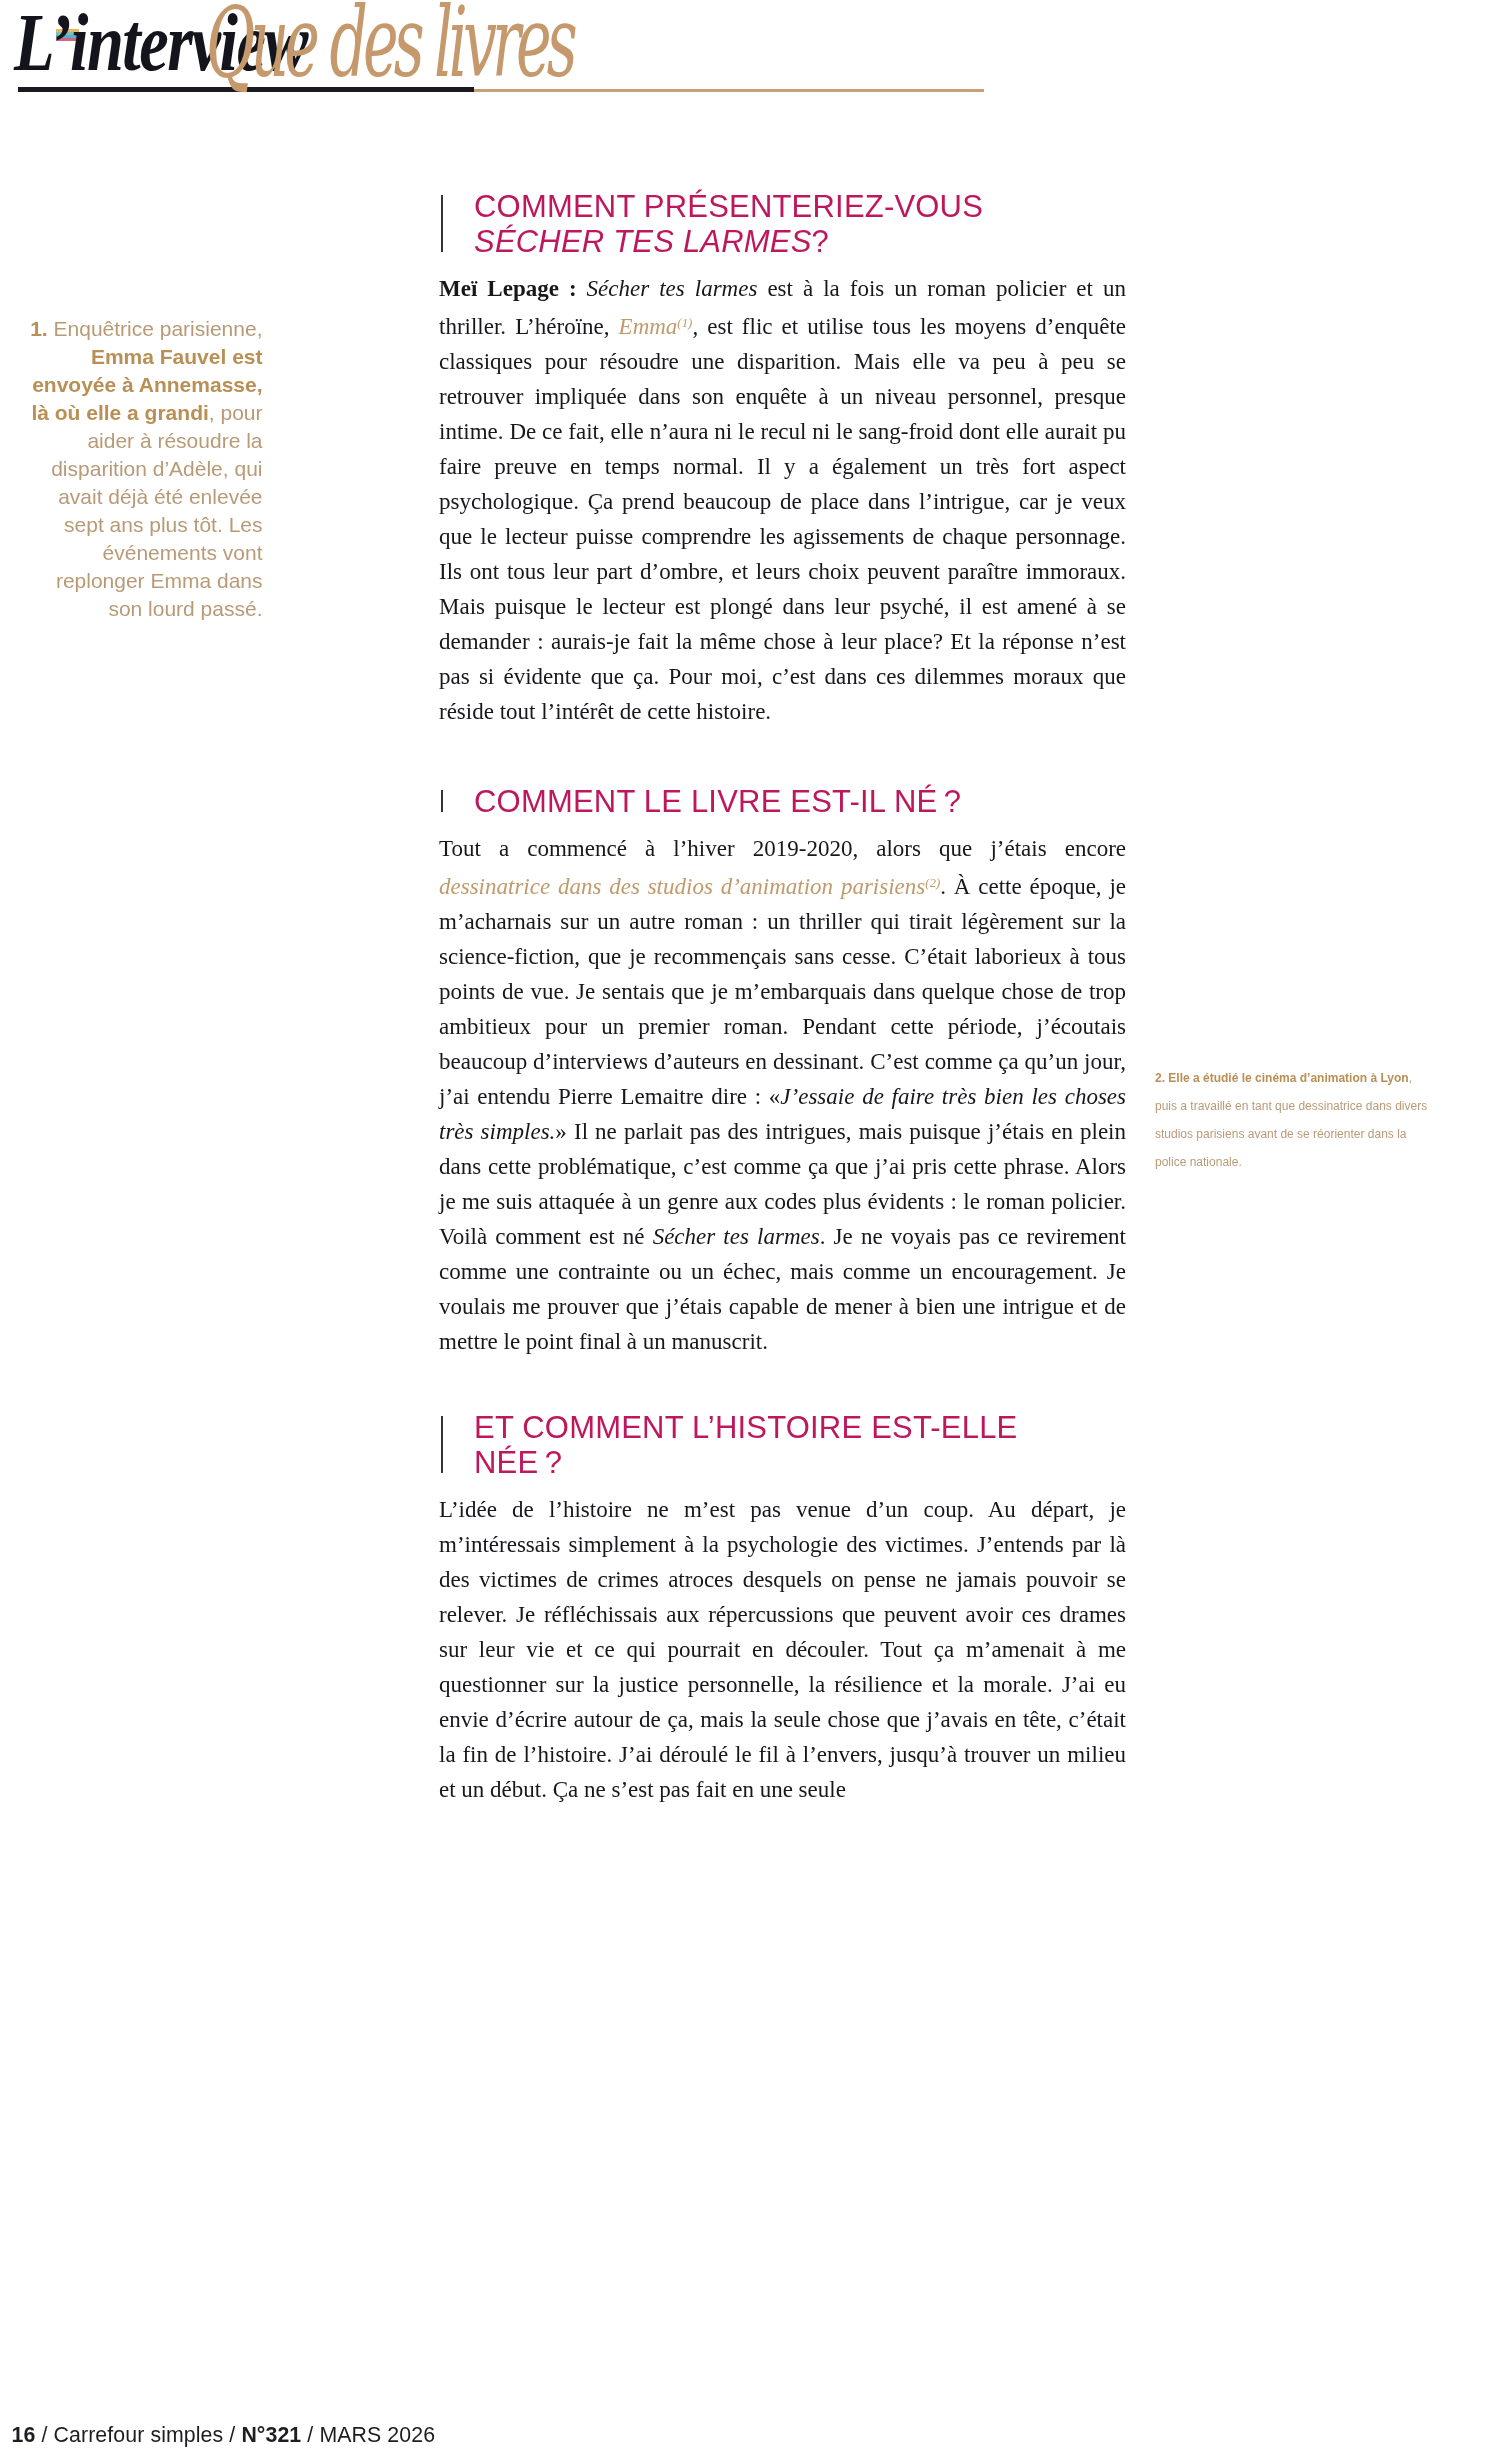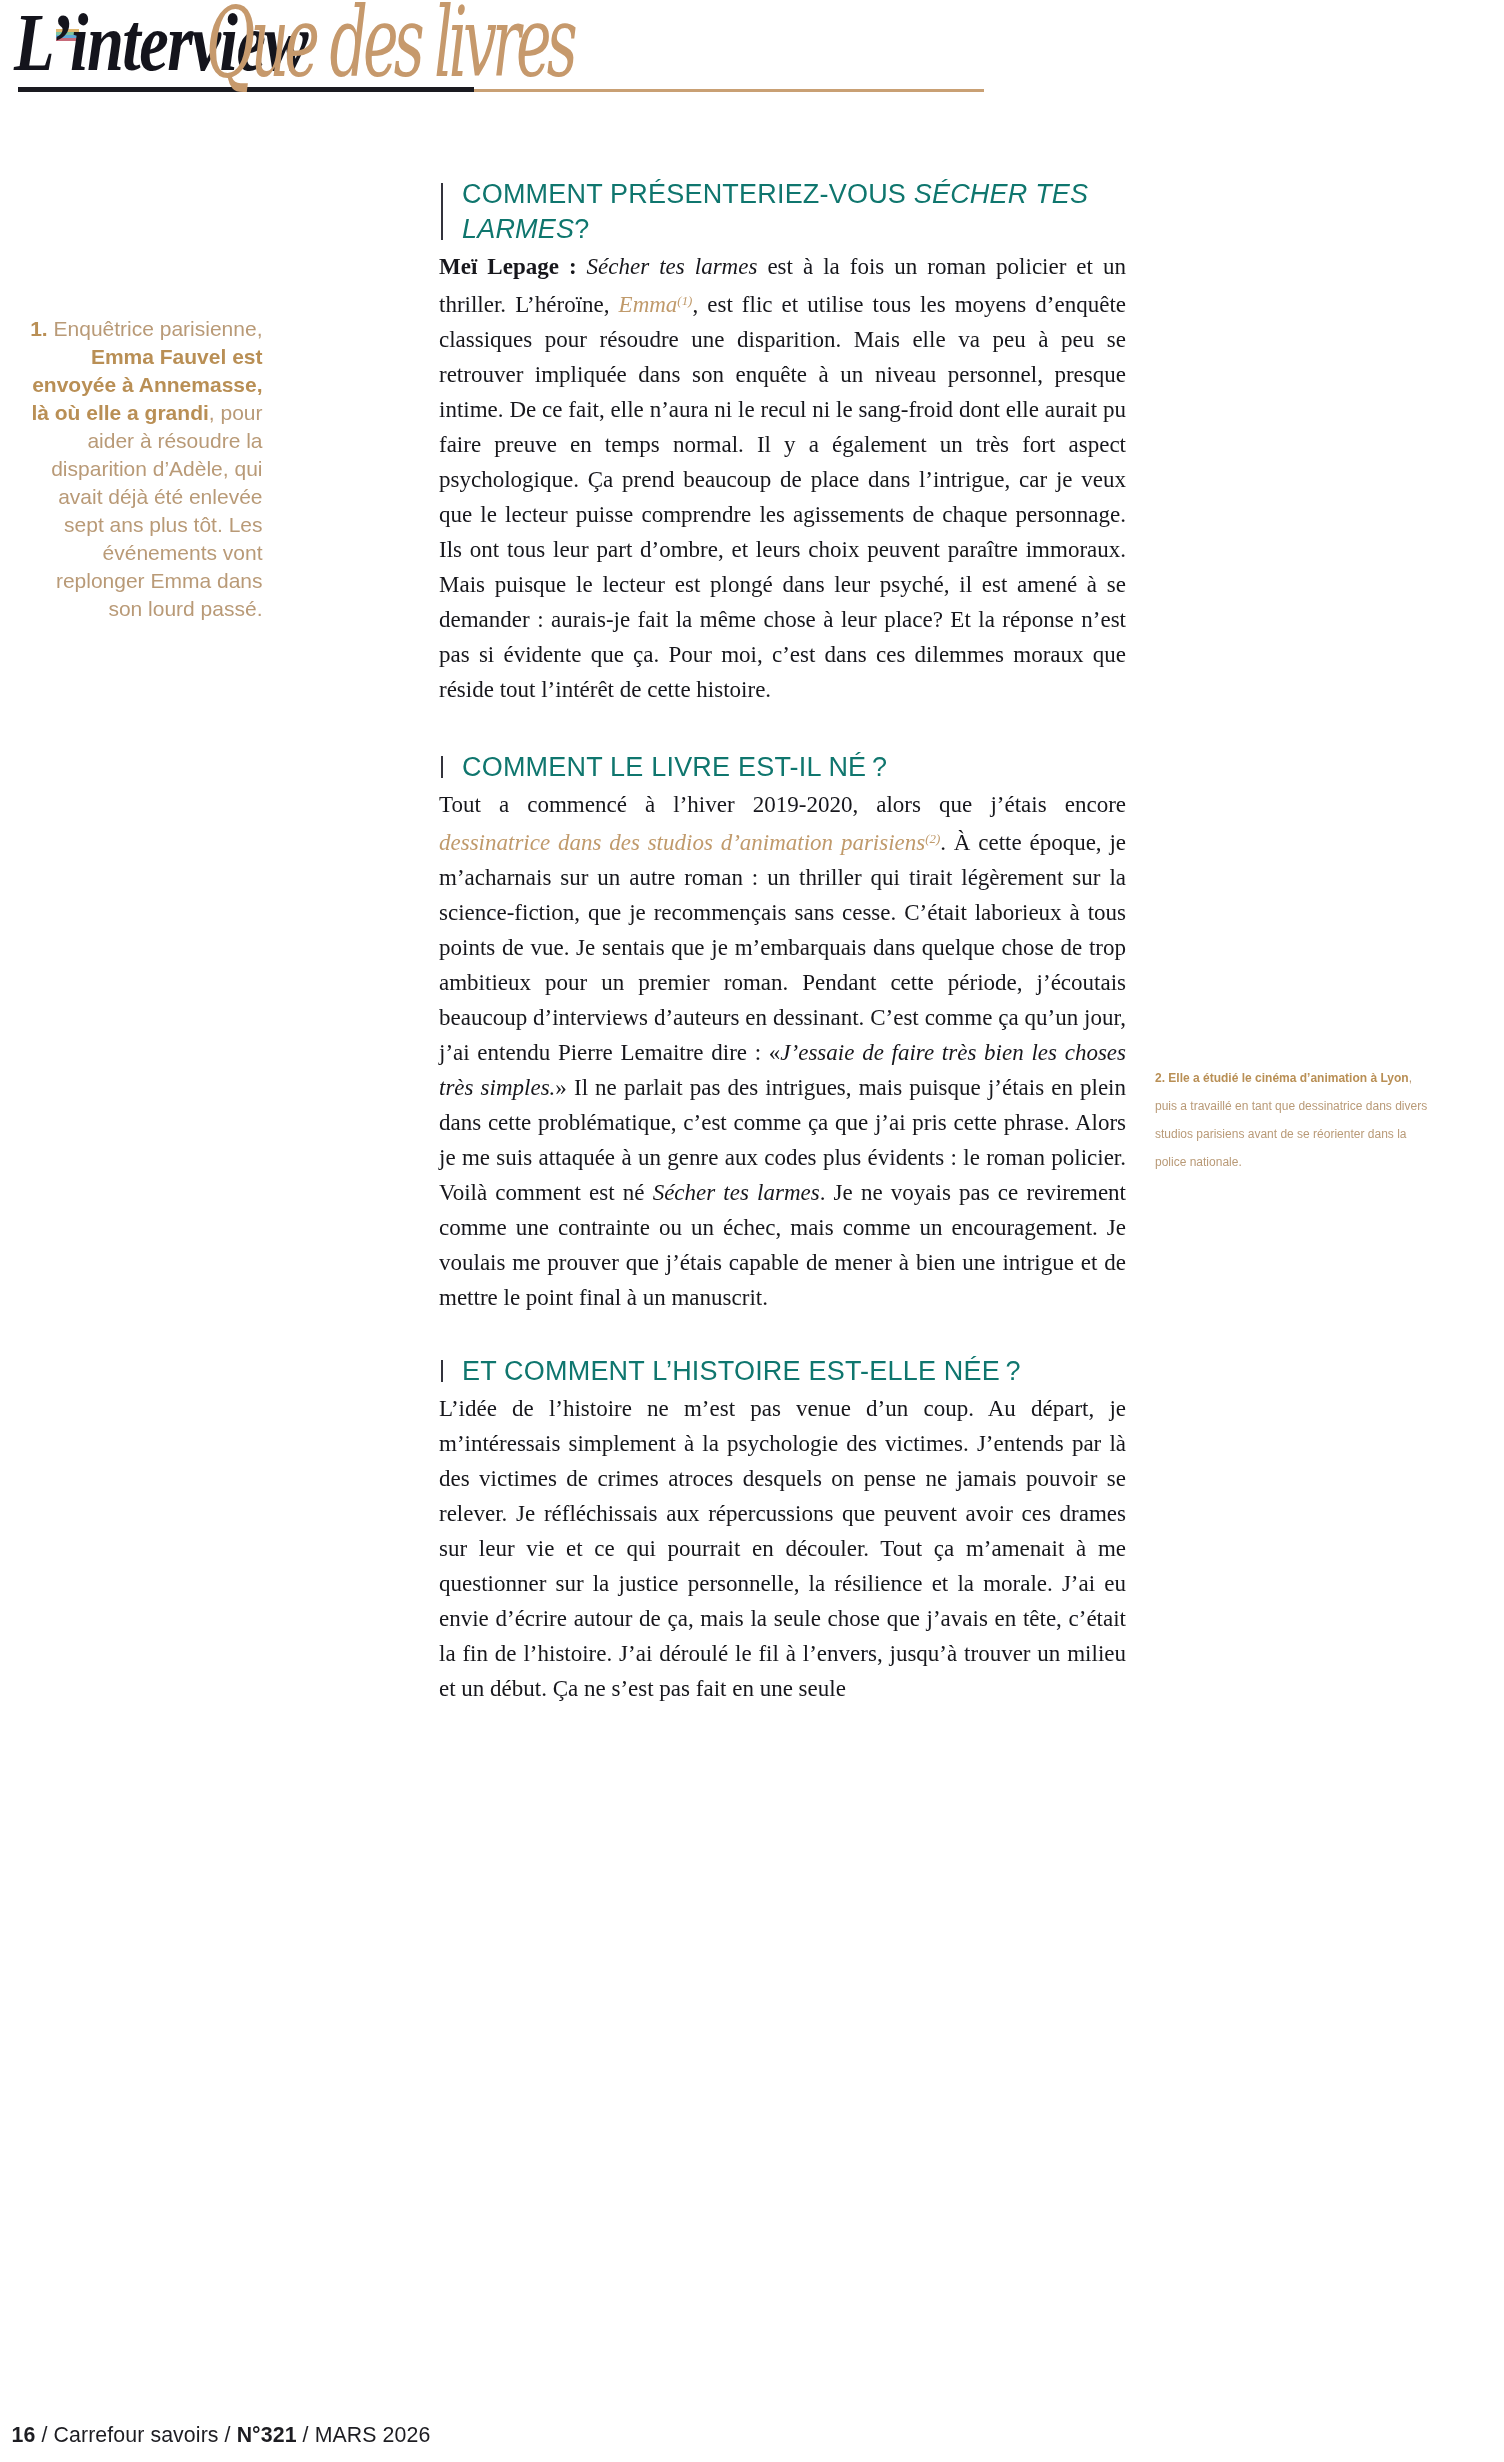--- a/index.html
+++ b/index.html
@@ -131,25 +131,25 @@
     position: absolute;
     left: 1.9px;
     top: 5.8px;
     bottom: 6.8px;
     width: 2.4px;
     background: #33333c;
   }
   .question {
     font-family: "Liberation Sans", sans-serif;
     font-weight: 300;
-    font-size: 27px;
+    font-size: 31px;
     line-height: 35px;
     letter-spacing: 0.2px;
-    color: #0f766e;
-    margin: 0;
+    color: #be185d;
+    margin: 12px;
   }
   .question i {
     font-style: italic;
   }
 
   .answer {
     font-family: Liberation Serif, serif;
     font-size: 23px;
     line-height: 35px;
     color: #17171c;
@@ -232,14 +232,14 @@
 
   <div class="gap-2"></div>
 
   <div class="qblock">
     <p class="question">ET COMMENT L’HISTOIRE EST-ELLE NÉE ?</p>
   </div>
 
   <p class="answer">L’idée de l’histoire ne m’est pas venue d’un coup. Au départ, je m’intéressais simplement à la psychologie des victimes. J’entends par là des victimes de crimes atroces desquels on pense ne jamais pouvoir se relever. Je réfléchissais aux répercussions que peuvent avoir ces drames sur leur vie et ce qui pourrait en découler. Tout ça m’amenait à me questionner sur la justice personnelle, la résilience et la morale. J’ai eu envie d’écrire autour de ça, mais la seule chose que j’avais en tête, c’était la fin de l’histoire. J’ai déroulé le fil à l’envers, jusqu’à trouver un milieu et un début. Ça ne s’est pas fait en une seule</p>
 </div>
 
-<div class="footer"><b>16</b><span> / </span><span>Carrefour savoirs</span><span> / </span><b>N°</b><b>321</b><span> / </span><span>MARS 2026</span></div>
+<div class="footer"><b>16</b><span> / </span><span>Carrefour simples</span><span> / </span><b>N°</b><b>321</b><span> / </span><span>MARS 2026</span></div>
 
 
 </body></html>

